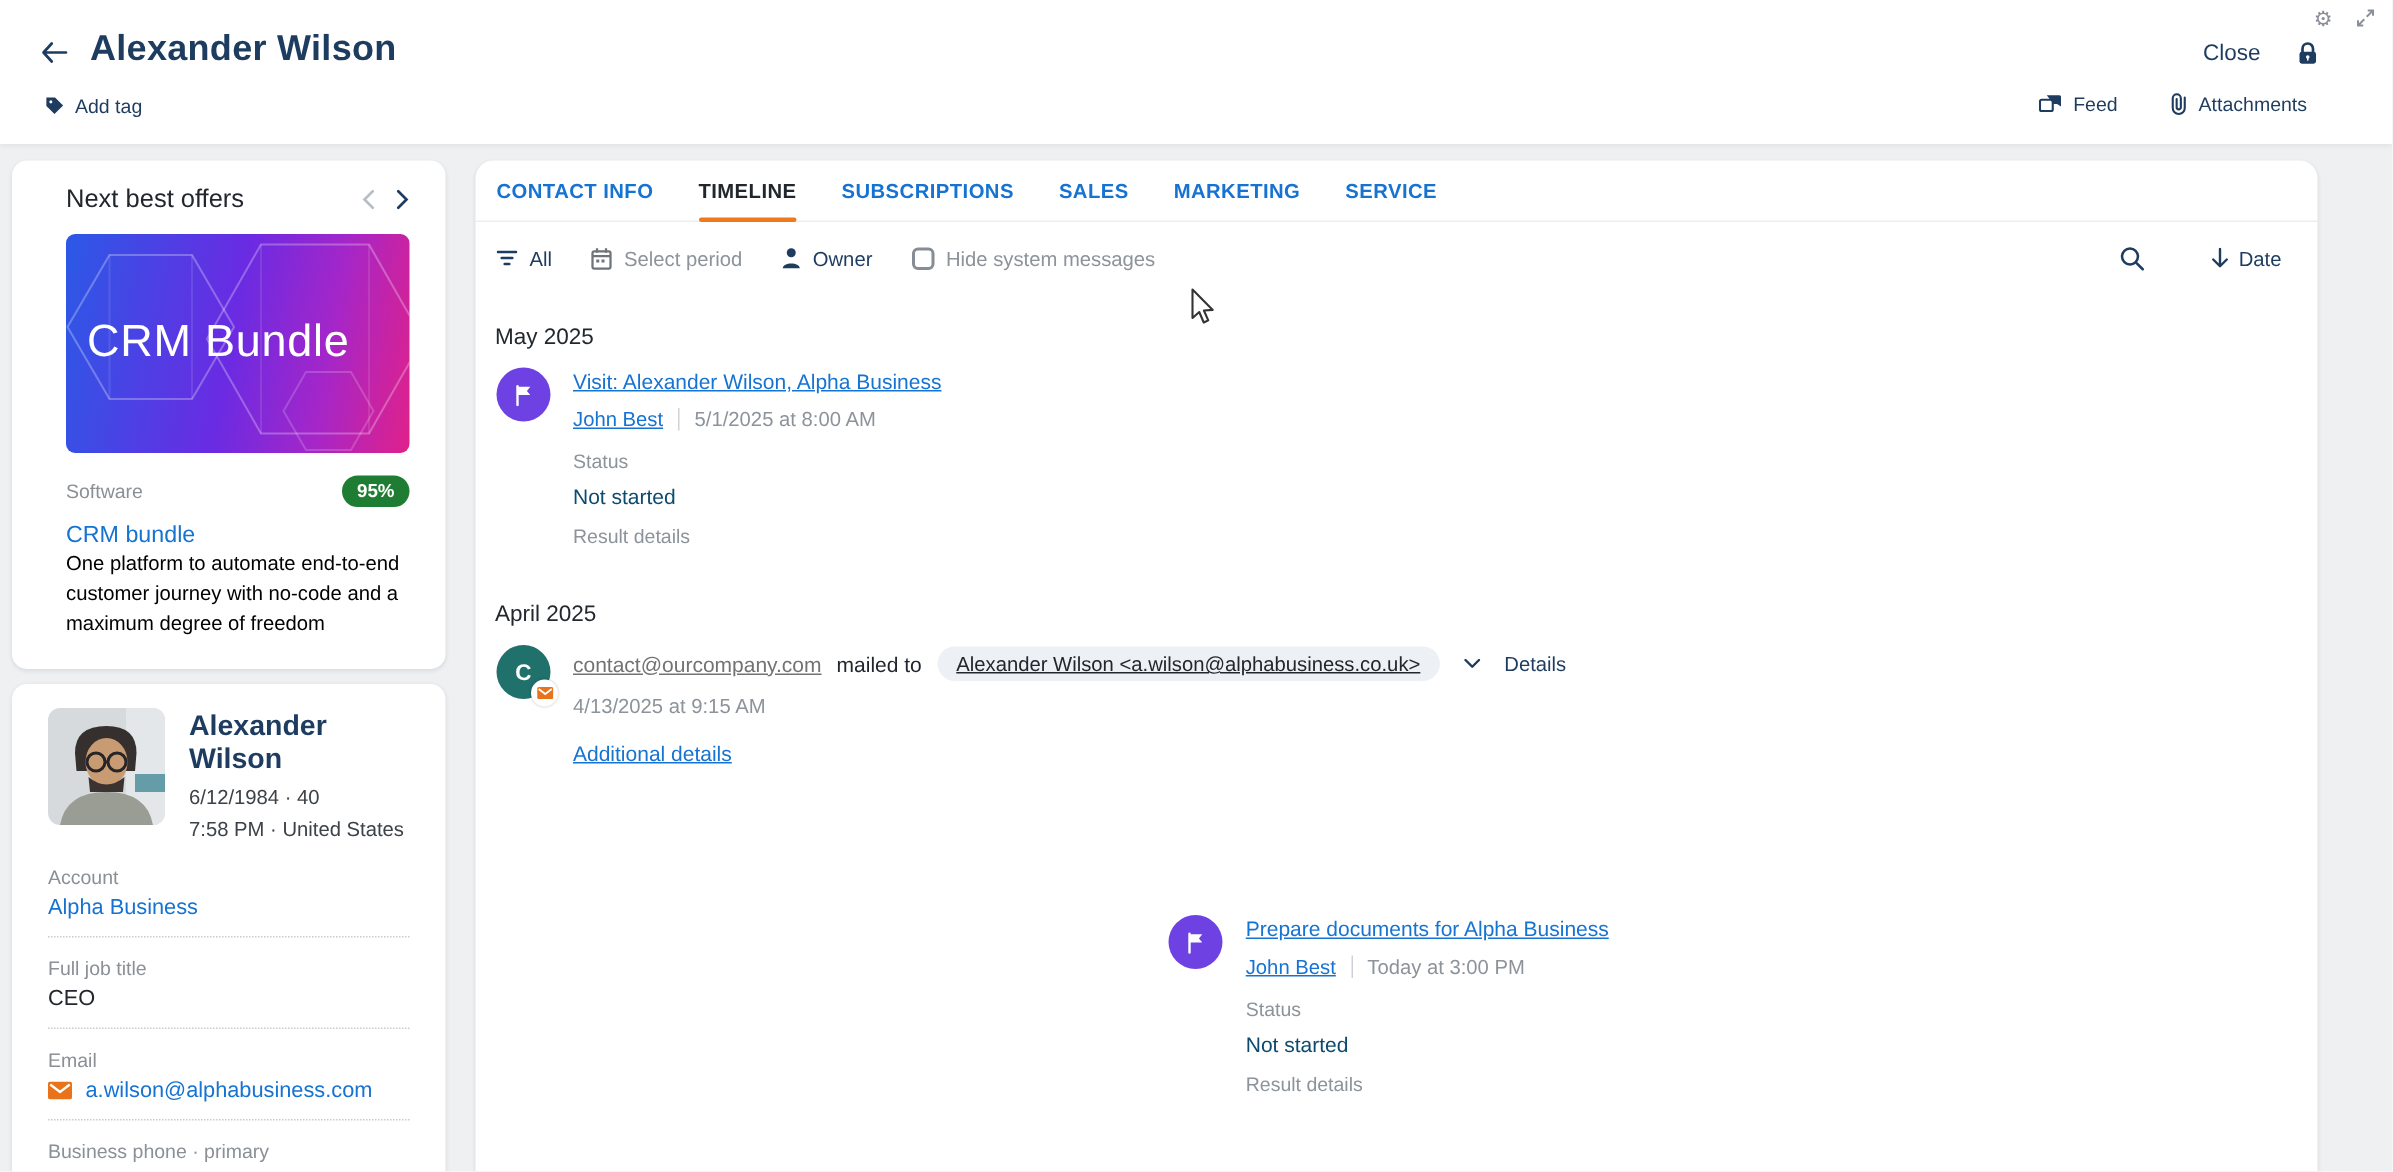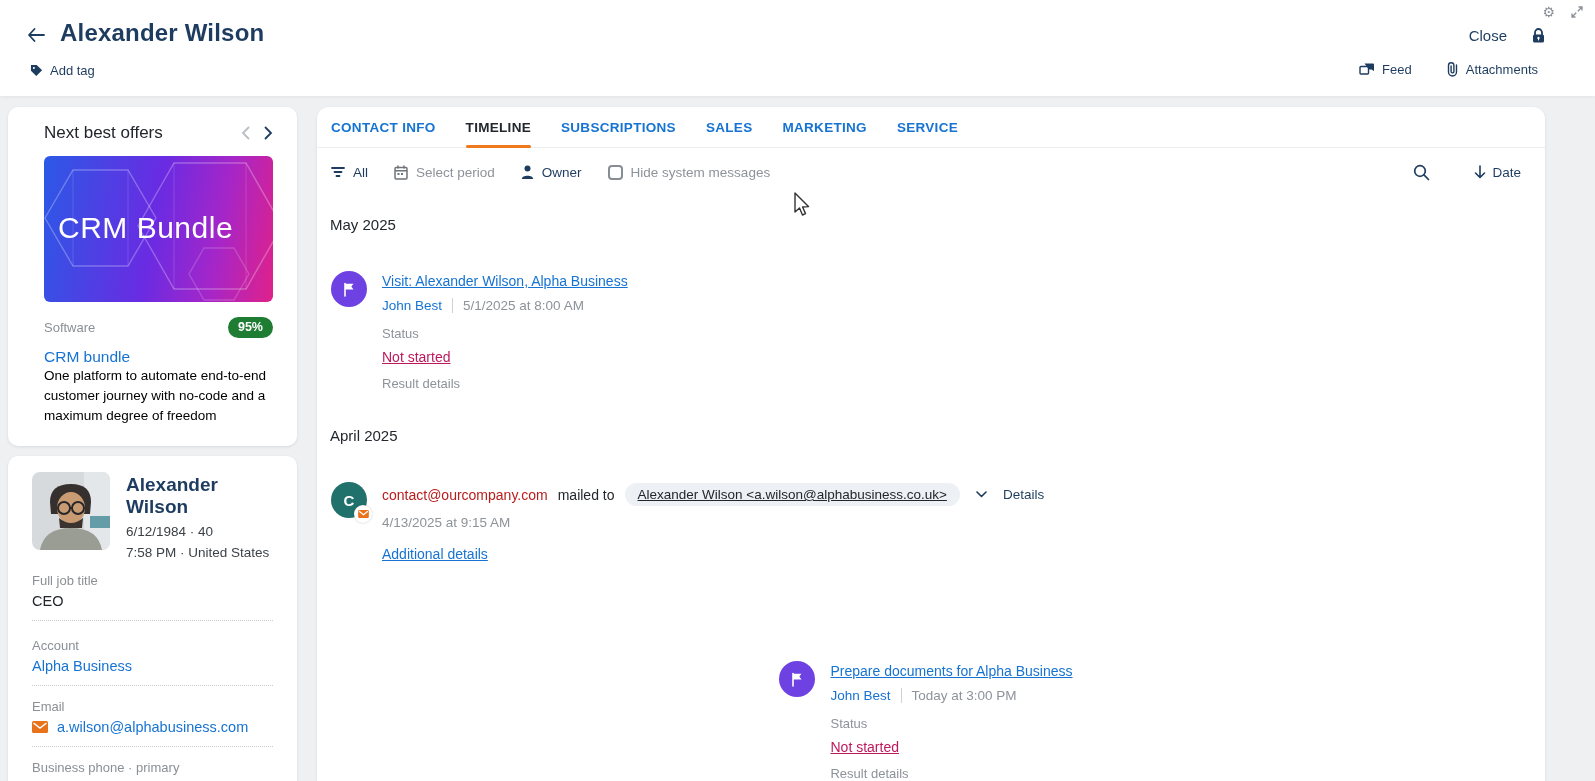--- a/index.html
+++ b/index.html
@@ -99,43 +99,43 @@
   .filter-bar { display:flex; align-items:center; padding:0 24px 0 14px; height:48px; gap:26px; }
   .filter-item { display:flex; align-items:center; gap:8px; font-size:13.5px; cursor:pointer; }
   .filter-item.navy { color:#1d3c5f; font-weight:500; }
   .filter-item.gray { color:#8d939a; }
   .checkbox { width:15px; height:15px; border:2px solid #878d94; border-radius:4px; background:#fff; }
   .filter-right { margin-left:auto; display:flex; align-items:center; gap:44px; }
   .sort-btn { display:flex; align-items:center; gap:6px; font-size:13.5px; color:#1d3c5f; font-weight:500; cursor:pointer; }
 
   .timeline { padding:0 24px 0 13px; }
   .group-title { font-size:15px; color:#23282e; margin-top:20px; }
-  .entry { display:flex; gap:15px; margin-top:38px; }
+  .entry { display:flex; gap:15px; margin-top:12px; }
   .entry-avatar {
     width:36px; height:36px; border-radius:50%; flex-shrink:0; position:relative; margin-left:1px;
     display:flex; align-items:center; justify-content:center;
   }
   .entry-avatar.purple { background:#6e41e2; }
   .entry-avatar.teal { background:#20706c; color:#fff; font-size:15px; font-weight:600; }
   .avatar-badge {
     position:absolute; bottom:-5px; right:-5px; width:18px; height:18px; border-radius:50%;
     background:#fff; box-shadow:0 0 2px rgba(0,0,0,.25);
     display:flex; align-items:center; justify-content:center;
   }
   .entry-body { padding-top:1px; }
   .entry-title { font-size:14px; color:#1673d2; text-decoration:underline; font-weight:500; cursor:pointer; display:inline-block; }
   .entry-meta { margin-top:8px; display:flex; align-items:center; gap:10px; font-size:13.5px; color:#8d939a; }
-  .owner-link { color:#1673d2; font-weight:500; cursor:pointer; }
+  .owner-link { color:#1673d2; text-decoration:underline; font-weight:500; cursor:pointer; }
   .vsep { width:1px; height:15px; background:#cfd3d8; }
   .block-label { margin-top:13px; font-size:13px; color:#8d939a; }
-  .block-value { margin-top:8px; font-size:14px; color:#be185d;text-decoration:underline; }
+  .block-value { margin-top:8px; font-size:14px; color:#0c4a6e; }
   .block-muted { margin-top:11px; font-size:13px; color:#8d939a; }
 
   .mail-head { display:flex; align-items:center; gap:10px; font-size:14px; flex-wrap:nowrap; }
-  .mail-from { color:#b91c1c; font-weight:500; cursor:pointer; white-space:nowrap; }
+  .mail-from { color:#737373; text-decoration:underline; font-weight:500; cursor:pointer; white-space:nowrap; }
   .mail-to-pill {
     background:#edf1f6; border-radius:14px; padding:4px 13px; font-size:13.5px; color:#23272d;
     text-decoration:underline; cursor:pointer; white-space:nowrap;
   }
   .details-btn { display:flex; align-items:center; gap:16px; color:#1d3c5f; font-size:13.5px; font-weight:500; cursor:pointer; margin-left:6px; }
   .mail-date { margin-top:9px; font-size:13.5px; color:#8d939a; }
   .additional-link { margin-top:16px; font-size:14px; color:#1673d2; text-decoration:underline; font-weight:500; cursor:pointer; display:inline-block; }
 
   .entry-gap-large { margin-top:98px;justify-content:center; }
 
@@ -257,29 +257,29 @@
           <path d="M8 78 q4-22 31-22 q27 0 31 22 z" fill="#9a9d94"></path>
         </svg>
       </div>
       <div>
         <div class="contact-name">Alexander Wilson</div>
         <div class="contact-sub">6/12/1984 · 40</div>
         <div class="contact-sub">7:58 PM · United States</div>
       </div>
     </div>
 
+    <div class="field-group" style="margin-top:17px;">
+      <div class="field-label">Account</div>
+      <div class="field-value-link">Alpha Business</div>
+      <div class="dotted"></div>
+    </div>
+
     <div class="field-group">
       <div class="field-label">Full job title</div>
       <div class="field-value">CEO</div>
-      <div class="dotted"></div>
-    </div>
-
-    <div class="field-group" style="margin-top:17px;">
-      <div class="field-label">Account</div>
-      <div class="field-value-link">Alpha Business</div>
       <div class="dotted"></div>
     </div>
 
     <div class="field-group">
       <div class="field-label">Email</div>
       <div class="field-value-row">
         <span>
           <svg width="16" height="12" viewBox="0 0 16 12">
               <rect width="16" height="12" rx="1.5" fill="#e8731a"></rect>
               <path d="M1.5 2 L8 7 L14.5 2" stroke="#fff" stroke-width="1.5" fill="none"></path>

